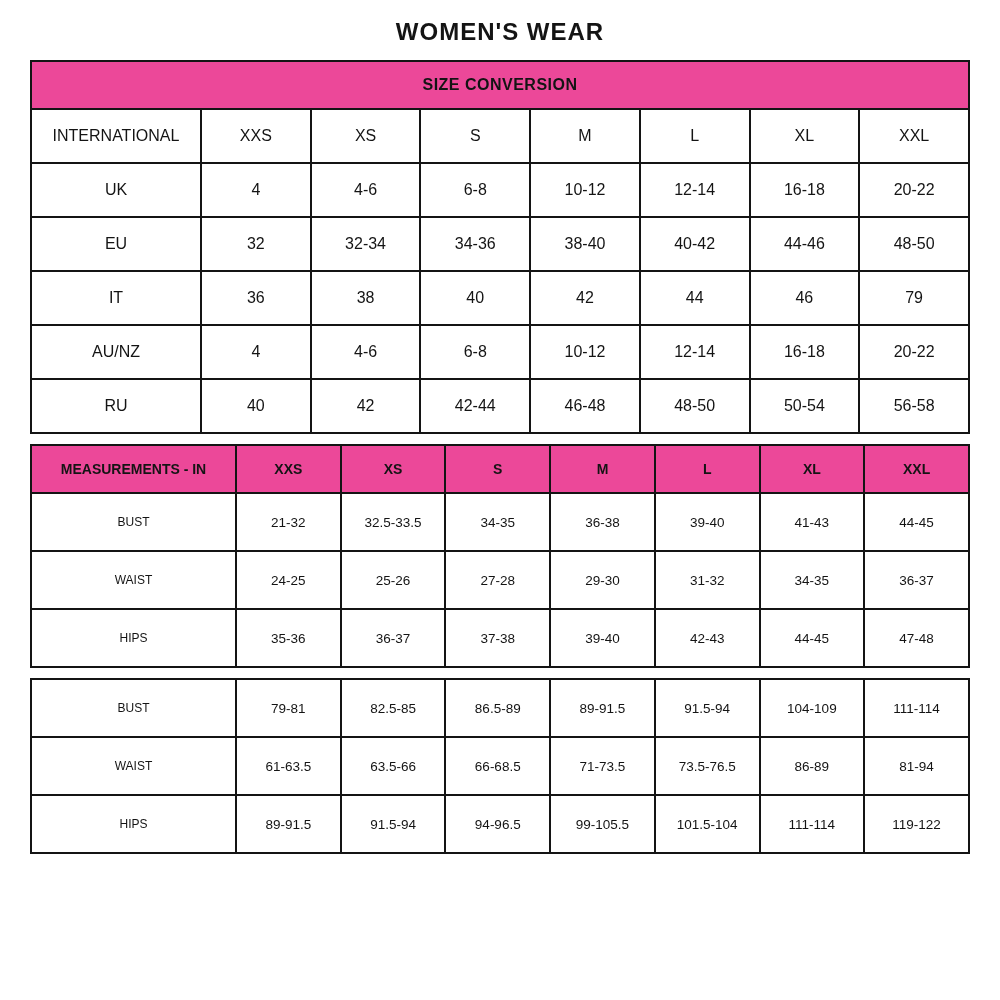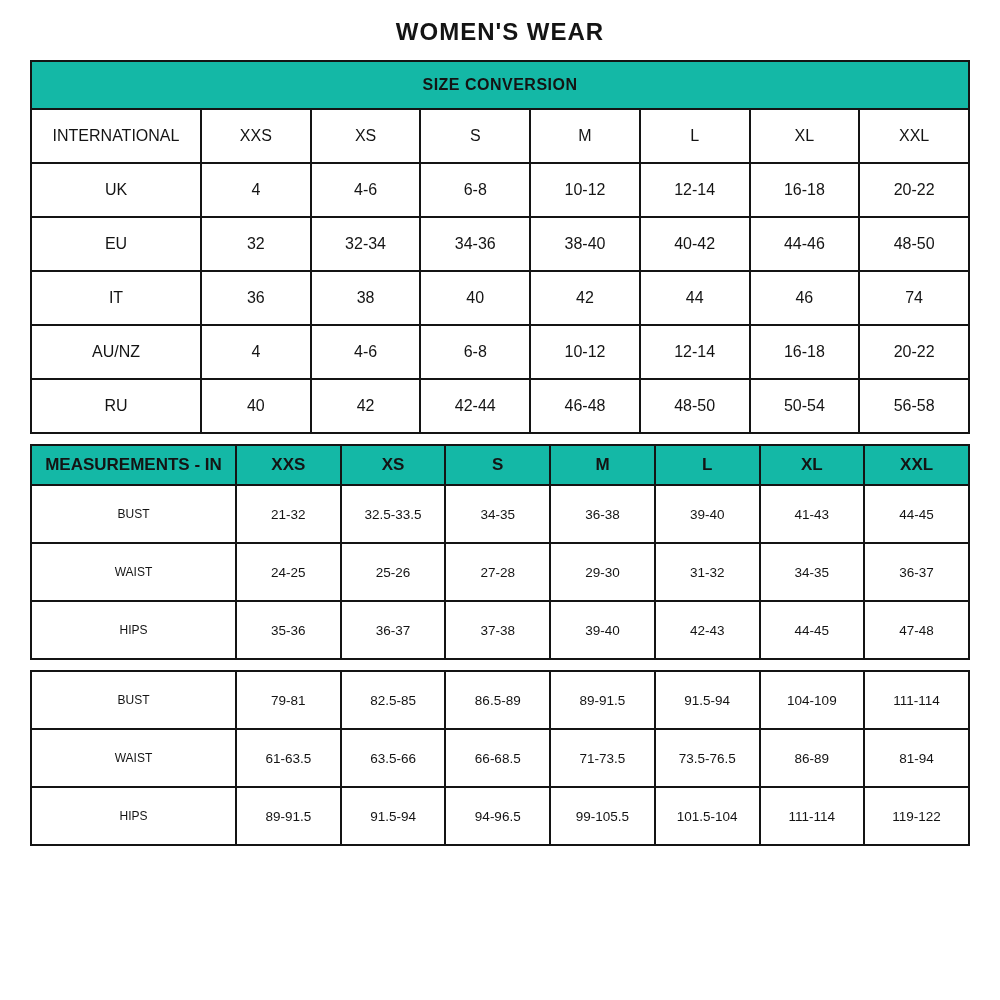--- a/index.html
+++ b/index.html
@@ -25,34 +25,34 @@
     margin: 0 0 10px 0;
   }
   td {
     border: 2px solid #141414;
     text-align: center;
     vertical-align: middle;
     font-size: 16px;
     padding: 0 4px;
     overflow: hidden;
   }
-  .gray { background: #14b8a6; text-align: center; }
+  .gray { background: #ec4899; text-align: center; }
   
   .t1 td { height: 54px; }
   .t1 .title-cell {
     height: 48px;
     font-weight: bold;
     letter-spacing: 0.5px;
     font-size: 16px;
   }
   col.c-label1 { width: 170px; }
   
   col.c-label2 { width: 205px; }
   .m-table td { height: 58px; font-size: 13.5px; }
-  .m-table tr.head td { height: 40px; font-weight: bold; font-size: 17px; }
+  .m-table tr.head td { height: 48px; font-weight: bold; font-size: 14px; }
   .m-table td.rowlabel { font-size: 12px; text-align: center; }
 </style>
 </head>
 <body>
 
 <div class="page">
 
   <h1>WOMEN'S WEAR</h1>
 
   <table class="t1">
@@ -101,21 +101,21 @@
         <td>48-50</td>
       </tr>
       <tr>
         <td class="rowlabel">IT</td>
         <td>36</td>
         <td>38</td>
         <td>40</td>
         <td>42</td>
         <td>44</td>
         <td>46</td>
-        <td>74</td>
+        <td>79</td>
       </tr>
       <tr>
         <td class="rowlabel">AU/NZ</td>
         <td>4</td>
         <td>4-6</td>
         <td>6-8</td>
         <td>10-12</td>
         <td>12-14</td>
         <td>16-18</td>
         <td>20-22</td>

